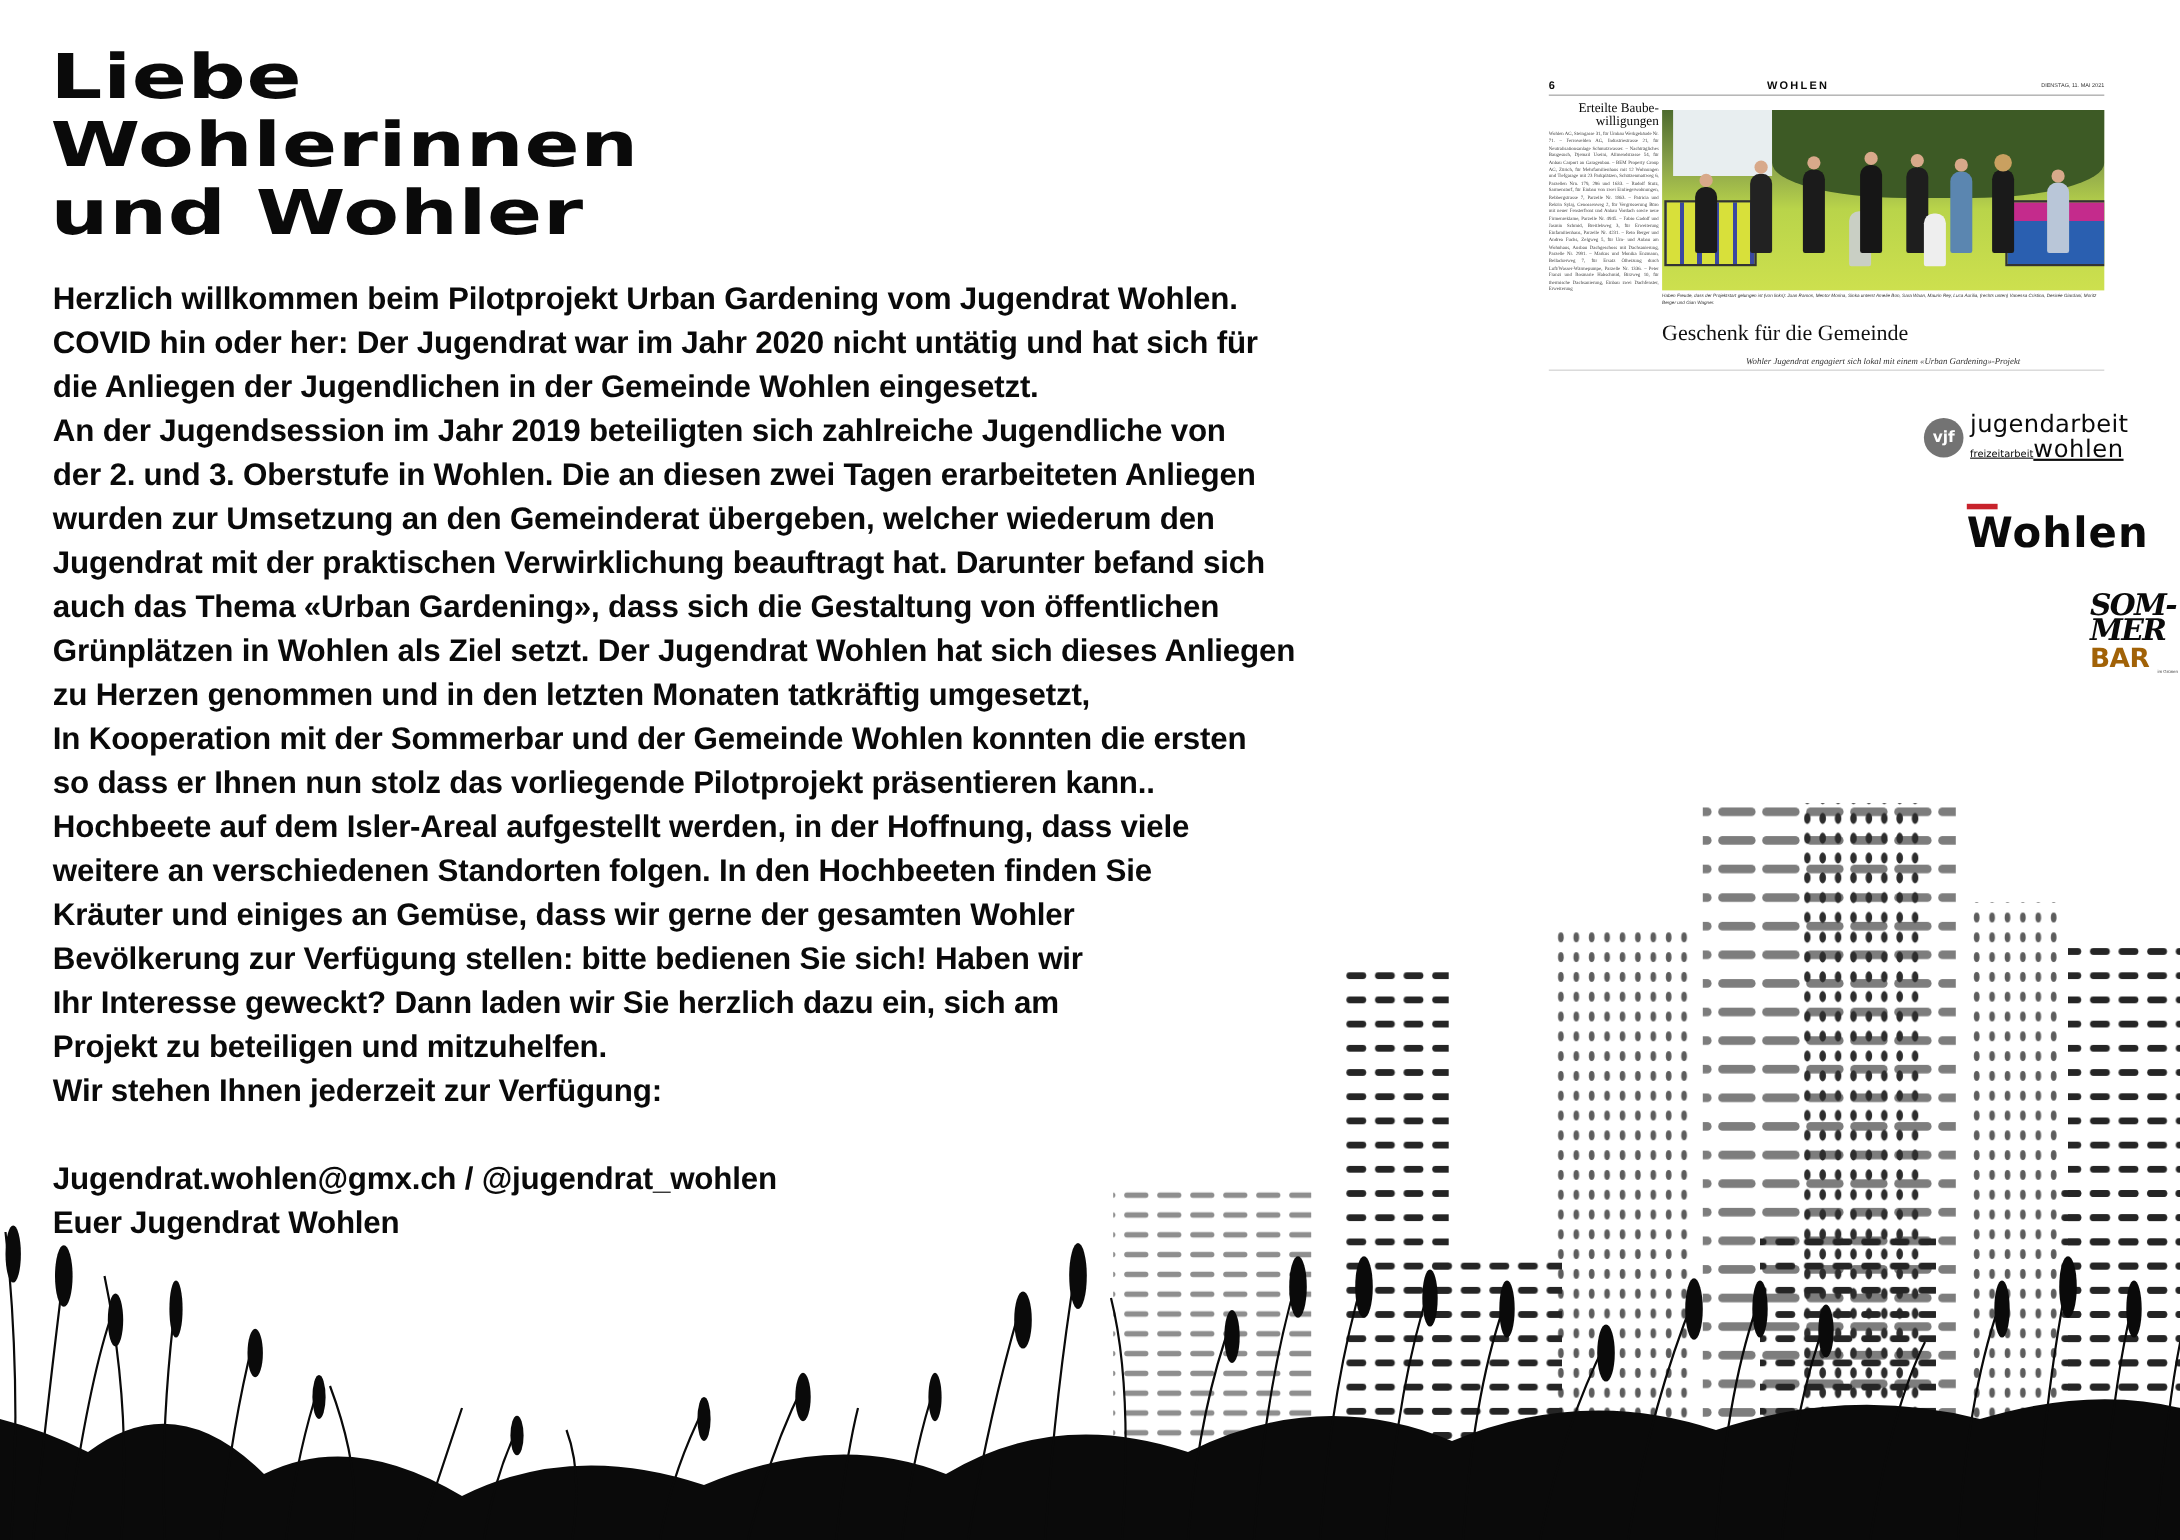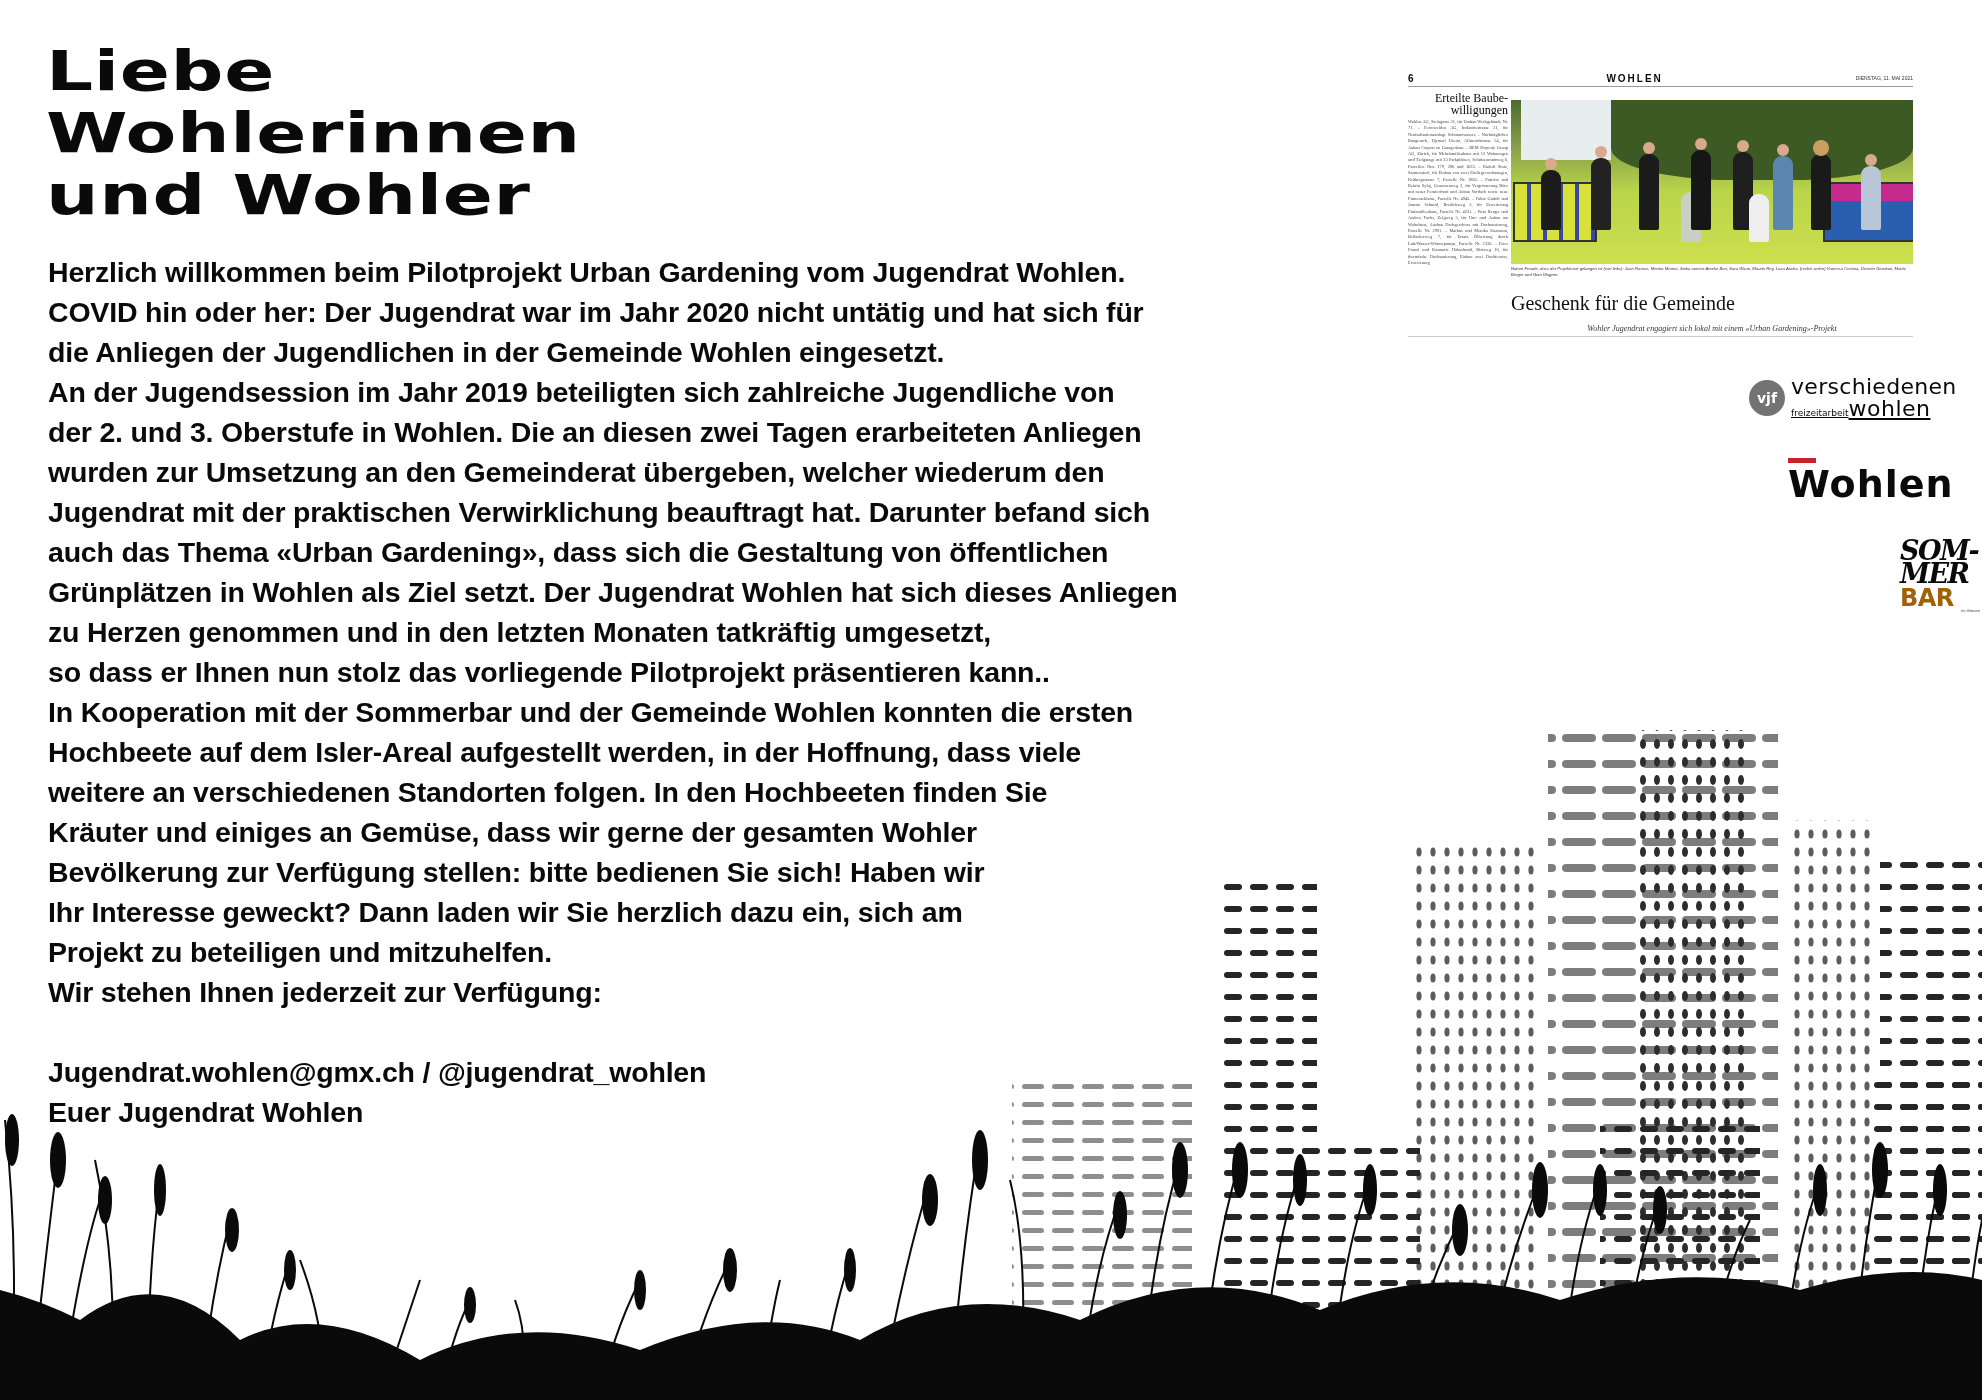--- a/index.html
+++ b/index.html
@@ -84,22 +84,22 @@
   <span class="line">Herzlich willkommen beim Pilotprojekt Urban Gardening vom Jugendrat Wohlen.</span>
   <span class="line">COVID hin oder her: Der Jugendrat war im Jahr 2020 nicht untätig und hat sich für</span>
   <span class="line">die Anliegen der Jugendlichen in der Gemeinde Wohlen eingesetzt.</span>
   <span class="line">An der Jugendsession im Jahr 2019 beteiligten sich zahlreiche Jugendliche von</span>
   <span class="line">der 2. und 3. Oberstufe in Wohlen. Die an diesen zwei Tagen erarbeiteten Anliegen</span>
   <span class="line">wurden zur Umsetzung an den Gemeinderat übergeben, welcher wiederum den</span>
   <span class="line">Jugendrat mit der praktischen Verwirklichung beauftragt hat. Darunter befand sich</span>
   <span class="line">auch das Thema «Urban Gardening», dass sich die Gestaltung von öffentlichen</span>
   <span class="line">Grünplätzen in Wohlen als Ziel setzt. Der Jugendrat Wohlen hat sich dieses Anliegen</span>
   <span class="line">zu Herzen genommen und in den letzten Monaten tatkräftig umgesetzt,</span>
+  <span class="line">In Kooperation mit der Sommerbar und der Gemeinde Wohlen konnten die ersten</span>
   <span class="line">so dass er Ihnen nun stolz das vorliegende Pilotprojekt präsentieren kann..</span>
-  <span class="line">In Kooperation mit der Sommerbar und der Gemeinde Wohlen konnten die ersten</span>
   <span class="line">Hochbeete auf dem Isler-Areal aufgestellt werden, in der Hoffnung, dass viele</span>
   <span class="line">weitere an verschiedenen Standorten folgen. In den Hochbeeten finden Sie</span>
   <span class="line">Kräuter und einiges an Gemüse, dass wir gerne der gesamten Wohler</span>
   <span class="line">Bevölkerung zur Verfügung stellen: bitte bedienen Sie sich! Haben wir</span>
   <span class="line">Ihr Interesse geweckt? Dann laden wir Sie herzlich dazu ein, sich am</span>
   <span class="line">Projekt zu beteiligen und mitzuhelfen.</span>
   <span class="line">Wir stehen Ihnen jederzeit zur Verfügung:</span>
   <span class="line gap"></span>
   <span class="line">Jugendrat.wohlen@gmx.ch / @jugendrat_wohlen</span>
   <span class="line">Euer Jugendrat Wohlen</span>
@@ -142,21 +142,21 @@
   </div>
   <div class="clip-caption">Haben Freude, dass der Projektstart gelungen ist (von links): Juan Ramos, Mentor Morina, Sinka unterst Amelie Bon, Sara Waan, Maurin Rey, Luca Aurilia, (rechts unten) Vanessa Cristina, Desirée Giardani, Moritz Berger und Gian Wagner.</div>
   <div class="clip-title">Geschenk für die Gemeinde</div>
   <div class="clip-sub">Wohler Jugendrat engagiert sich lokal mit einem «Urban Gardening»-Projekt</div>
   <div class="clip-rule"></div>
 </div>
 
 <div class="logo-jfw">
   <div class="vjf-badge">vjf</div>
   <div class="jfw-text">
-    <span class="jfw-top">verschiedenen</span>
+    <span class="jfw-top">jugendarbeit</span>
     <span class="jfw-bottom">
       <span class="jfw-small">freizeitarbeit</span>
       <span class="jfw-big">wohlen</span>
     </span>
   </div>
 </div>
 
 <div class="logo-wohlen">
   <div class="wohlen-bar"></div>
   <div class="wohlen-text">Wohlen</div>

